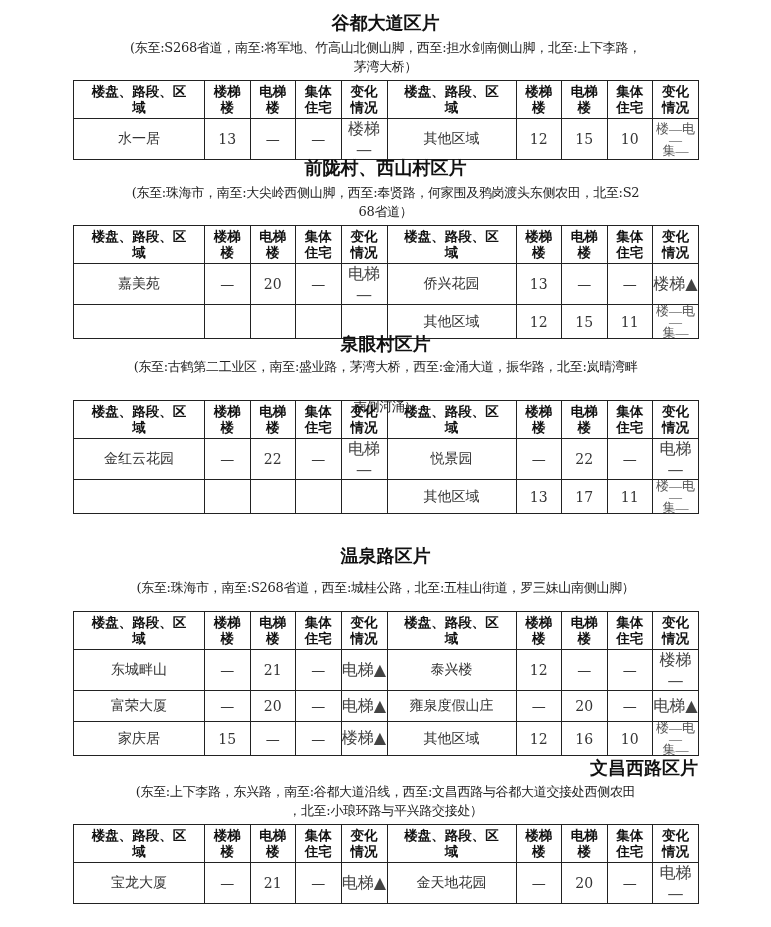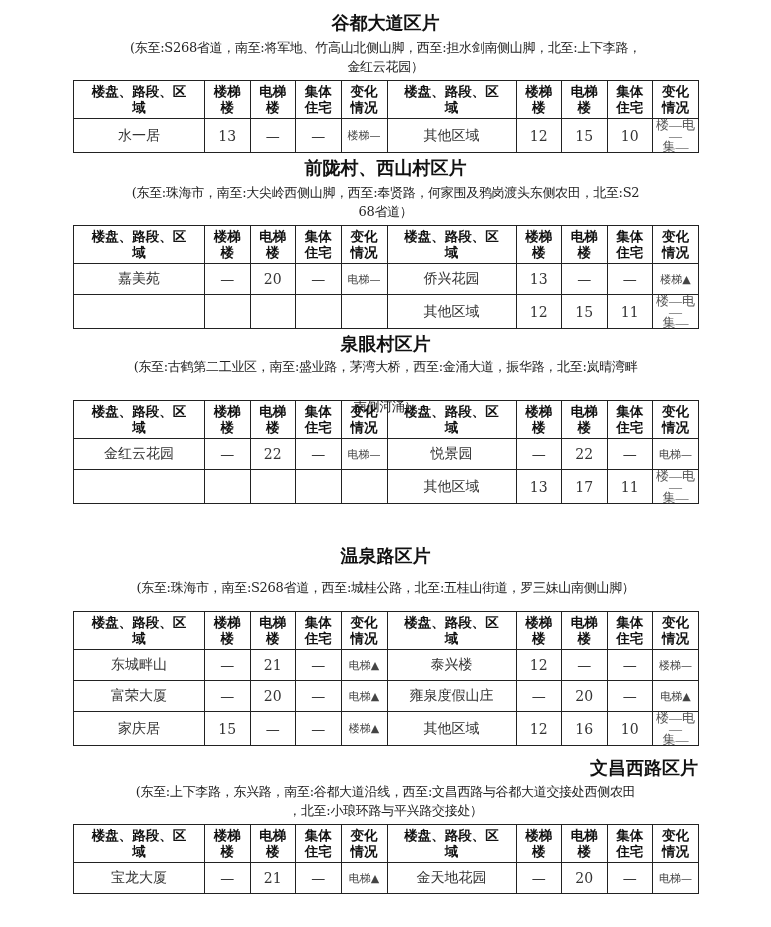--- a/index.html
+++ b/index.html
@@ -28,34 +28,34 @@
       padding: 0; overflow: hidden;
     }
     table.grid th {
       font-family: Liberation Serif, serif;
       font-weight: bold; font-size: 13.5px; line-height: 16px; height: 37px;
       color: #111;
     }
     table.grid td {
       font-size: 14px; height: 30px; color: #333;
     }
-    table.grid td.chg { font-size: 11px; color: #444; }
+    table.grid td.chg { font-size: 16px; color: #444; }
     table.grid td.chg.small { font-size: 13px; line-height: 11px; color: #555; font-family: Liberation Serif, serif; }
     col.c-name { width: 131px; }
     col.c-n { width: 45.5px; }
     col.c-chg { width: 46px; }
     col.c-name2 { width: 129px; }
   </style>
 </head>
 <body>
 
 <div class="section" style="top:0;">
   <div class="sec-title" style="top:12px;">谷都大道区片</div>
   <div class="sec-desc" style="top:38px;">(东至:S268省道，南至:将军地、竹高山北侧山脚，西至:担水剑南侧山脚，北至:上下李路，</div>
-  <div class="sec-desc" style="top:57px;">金红云花园）</div>
+  <div class="sec-desc" style="top:57px;">茅湾大桥）</div>
   <table class="grid" style="top:80px;">
       <colgroup>
         <col class="c-name">
         <col class="c-n">
         <col class="c-n">
         <col class="c-n">
         <col class="c-chg">
         <col class="c-name2">
         <col class="c-n">
         <col class="c-n">

